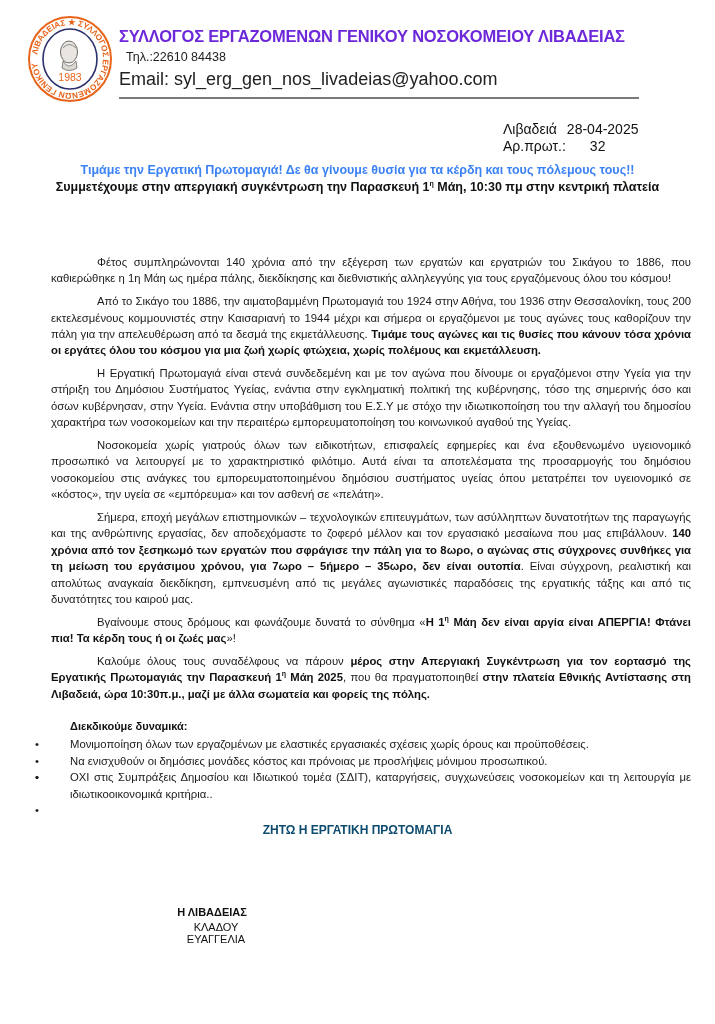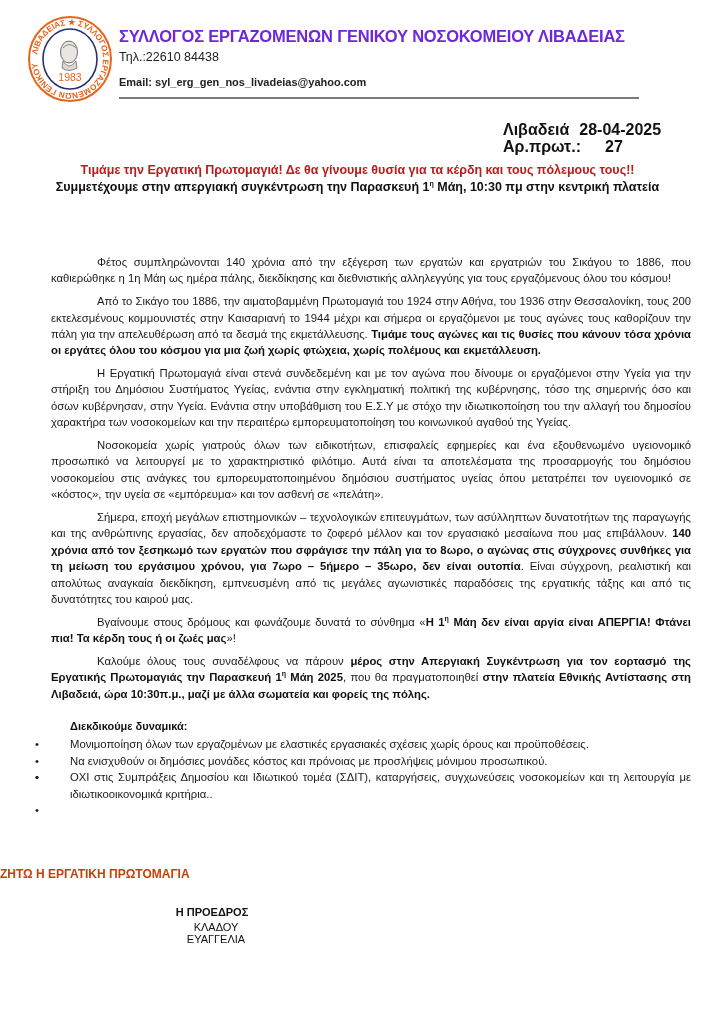--- a/index.html
+++ b/index.html
@@ -4,52 +4,52 @@
 <style>
   html, body { margin: 0; padding: 0; background: #ffffff; }
   body { width: 715px; height: 1024px; position: relative; overflow: hidden;
          font-family: "Liberation Sans", sans-serif; color: #111; }
   .page { position: absolute; left: 0; top: 0; width: 715px; height: 1024px; }
 
   
   .logo { position: absolute; left: 27px; top: 15px; width: 86px; height: 88px; }
   .org-title { position: absolute; left: 119px; top: 27px; font-size: 16.5px; font-weight: bold;
                letter-spacing: -0.2px; white-space: nowrap; color: #6d28d9; }
-  .org-phone { position: absolute; left: 119px; top: 50px; font-size: 12.5px; white-space: nowrap; color: #222; }
-  .org-email { position: absolute; left: 119px; top: 76px; font-size: 11px; white-space: nowrap; color: #222; font-weight: bold; }
+  .org-phone { position: absolute; left: 126px; top: 50px; font-size: 12.5px; white-space: nowrap; color: #222; }
+  .org-email { position: absolute; left: 119px; top: 69px; font-size: 18px; white-space: nowrap; color: #222; }
   .header-rule { position: absolute; left: 119px; top: 97px; width: 520px; height: 0;
                  border-top: 2px solid #7a7a7a; }
 
   
-  .meta { position: absolute; left: 503px; top: 121px; font-size: 16px; font-weight: bold; line-height: 17px; }
+  .meta { position: absolute; left: 503px; top: 121px; font-size: 14px; font-weight: normal; line-height: 17px; }
   .meta .row { white-space: nowrap; }
   .meta .gap { display: inline-block; width: 10px; }
   .meta .gap2 { display: inline-block; width: 24px; }
 
   
   .headline { position: absolute; left: 30px; width: 655px; text-align: center; font-weight: bold; white-space: nowrap; }
-  .headline.red { top: 163px; color: #b91c1c; font-size: 12.5px; }
+  .headline.red { top: 163px; color: #3b82f6; font-size: 12.5px; }
   .headline.sub { top: 180px; color: #111; font-size: 12.5px; }
 
   
   .body { position: absolute; left: 51px; width: 640px; font-size: 11.3px; line-height: 16.4px; text-align: justify; color: #1a1a1a; margin-top: 44px; }
   .body p { margin: 0 0 6.3px 0; text-indent: 46px; }
   .body b { font-weight: bold; color: #111; }
   sup { font-size: 7px; line-height: 0; vertical-align: super; }
 
   
   .demands-title { position: absolute; left: 70px; top: 720px; font-size: 11px; font-weight: bold; }
   .demands { position: absolute; left: 35px; top: 736px; width: 656px; margin: 0; padding: 0; list-style: none;
              font-size: 11.3px; line-height: 16.6px; color: #1a1a1a; }
   .demands li { position: relative; padding-left: 35px; text-align: justify; }
   .demands li .bullet { position: absolute; left: 0; top: 0; }
 
   
-  .closing { position: absolute; left: 0; width: 715px; top: 867px; text-align: left; font-size: 12px;
-             font-weight: bold; color: #c2410c; }
+  .closing { position: absolute; left: 0; width: 715px; top: 823px; text-align: center; font-size: 12px;
+             font-weight: bold; color: #0c4a6e; }
   .sig { position: absolute; top: 906px; font-size: 11px; text-align: center; }
   .sig .role { font-weight: bold; }
   .sig .name { margin-top: 3px; margin-left: 8px; }
   .sig.left { left: 157px; width: 110px; }
   .sig.right { left: 444px; width: 125px; }
 </style>
 </head>
 <body>
 
 <div class="page">
@@ -75,21 +75,21 @@
   <div class="org-title">ΣΥΛΛΟΓΟΣ ΕΡΓΑΖΟΜΕΝΩΝ  ΓΕΝΙΚΟΥ ΝΟΣΟΚΟΜΕΙΟΥ ΛΙΒΑΔΕΙΑΣ</div>
   <div class="org-phone">Τηλ.:22610 84438</div>
   <div class="org-email">Email: syl_erg_gen_nos_livadeias@yahoo.com</div>
   <div class="header-rule"></div>
 
   <div class="meta">
     <div class="row">
       <span>Λιβαδειά</span><span class="gap"></span><span>28-04-2025</span>
     </div>
     <div class="row">
-      <span>Αρ.πρωτ.:</span><span class="gap2"></span><span>27</span>
+      <span>Αρ.πρωτ.:</span><span class="gap2"></span><span>32</span>
     </div>
   </div>
 
   <div class="headline red">Τιμάμε την Εργατική Πρωτομαγιά! Δε θα γίνουμε θυσία για τα κέρδη και τους πόλεμους τους!!</div>
   <div class="headline sub"><span>Συμμετέχουμε στην απεργιακή συγκέντρωση την Παρασκευή 1</span><sup>η</sup><span> Μάη, 10:30 πμ στην κεντρική πλατεία</span></div>
 
   <div class="body" style="top:210px;">
     <p>Φέτος συμπληρώνονται 140 χρόνια από την εξέγερση των εργατών και εργατριών του Σικάγου το 1886, που καθιερώθηκε η 1η Μάη ως ημέρα πάλης, διεκδίκησης και διεθνιστικής αλληλεγγύης για τους εργαζόμενους όλου του κόσμου!</p>
     <p><span>Από το Σικάγο του 1886, την αιματοβαμμένη Πρωτομαγιά του 1924 στην Αθήνα, του 1936 στην Θεσσαλονίκη, τους 200 εκτελεσμένους κομμουνιστές στην Καισαριανή το 1944 μέχρι και σήμερα οι εργαζόμενοι με τους αγώνες τους καθορίζουν την πάλη για την απελευθέρωση από τα δεσμά της εκμετάλλευσης. </span><b>Τιμάμε τους αγώνες και τις θυσίες που κάνουν τόσα χρόνια οι εργάτες όλου του κόσμου για μια ζωή χωρίς φτώχεια, χωρίς πολέμους και εκμετάλλευση.</b></p>
     <p>Η Εργατική Πρωτομαγιά είναι στενά συνδεδεμένη και με τον αγώνα που δίνουμε οι εργαζόμενοι στην Υγεία για την στήριξη του Δημόσιου Συστήματος Υγείας, ενάντια στην εγκληματική πολιτική της κυβέρνησης, τόσο της σημερινής όσο και όσων κυβέρνησαν, στην Υγεία. Ενάντια στην υποβάθμιση του Ε.Σ.Υ με στόχο την ιδιωτικοποίηση του την αλλαγή του δημοσίου χαρακτήρα των νοσοκομείων και την περαιτέρω εμπορευματοποίηση του κοινωνικού αγαθού της Υγείας.</p>
@@ -104,16 +104,16 @@
     <li><span class="bullet">•</span><span>Μονιμοποίηση όλων των εργαζομένων με ελαστικές εργασιακές σχέσεις χωρίς όρους και προϋποθέσεις.</span></li>
     <li><span class="bullet">•</span><span>Να ενισχυθούν οι δημόσιες μονάδες κόστος και πρόνοιας με προσλήψεις μόνιμου προσωπικού.</span></li>
     <li><span class="bullet">•</span></li>
     <li><span class="bullet">•</span><span>ΟΧΙ στις Συμπράξεις Δημοσίου και Ιδιωτικού τομέα (ΣΔΙΤ), καταργήσεις, συγχωνεύσεις νοσοκομείων και τη λειτουργία με ιδιωτικοοικονομικά κριτήρια..</span></li>
     <li><span class="bullet">•</span></li>
   </ul>
 
   <div class="closing">ΖΗΤΩ Η ΕΡΓΑΤΙΚΗ ΠΡΩΤΟΜΑΓΙΑ</div>
 
   <div class="sig left">
-    <div class="role">Η ΠΡΟΕΔΡΟΣ</div>
+    <div class="role">Η ΛΙΒΑΔΕΙΑΣ</div>
     <div class="name">ΚΛΑΔΟΥ ΕΥΑΓΓΕΛΙΑ</div>
   </div>
 </div>
 
 </body></html>

